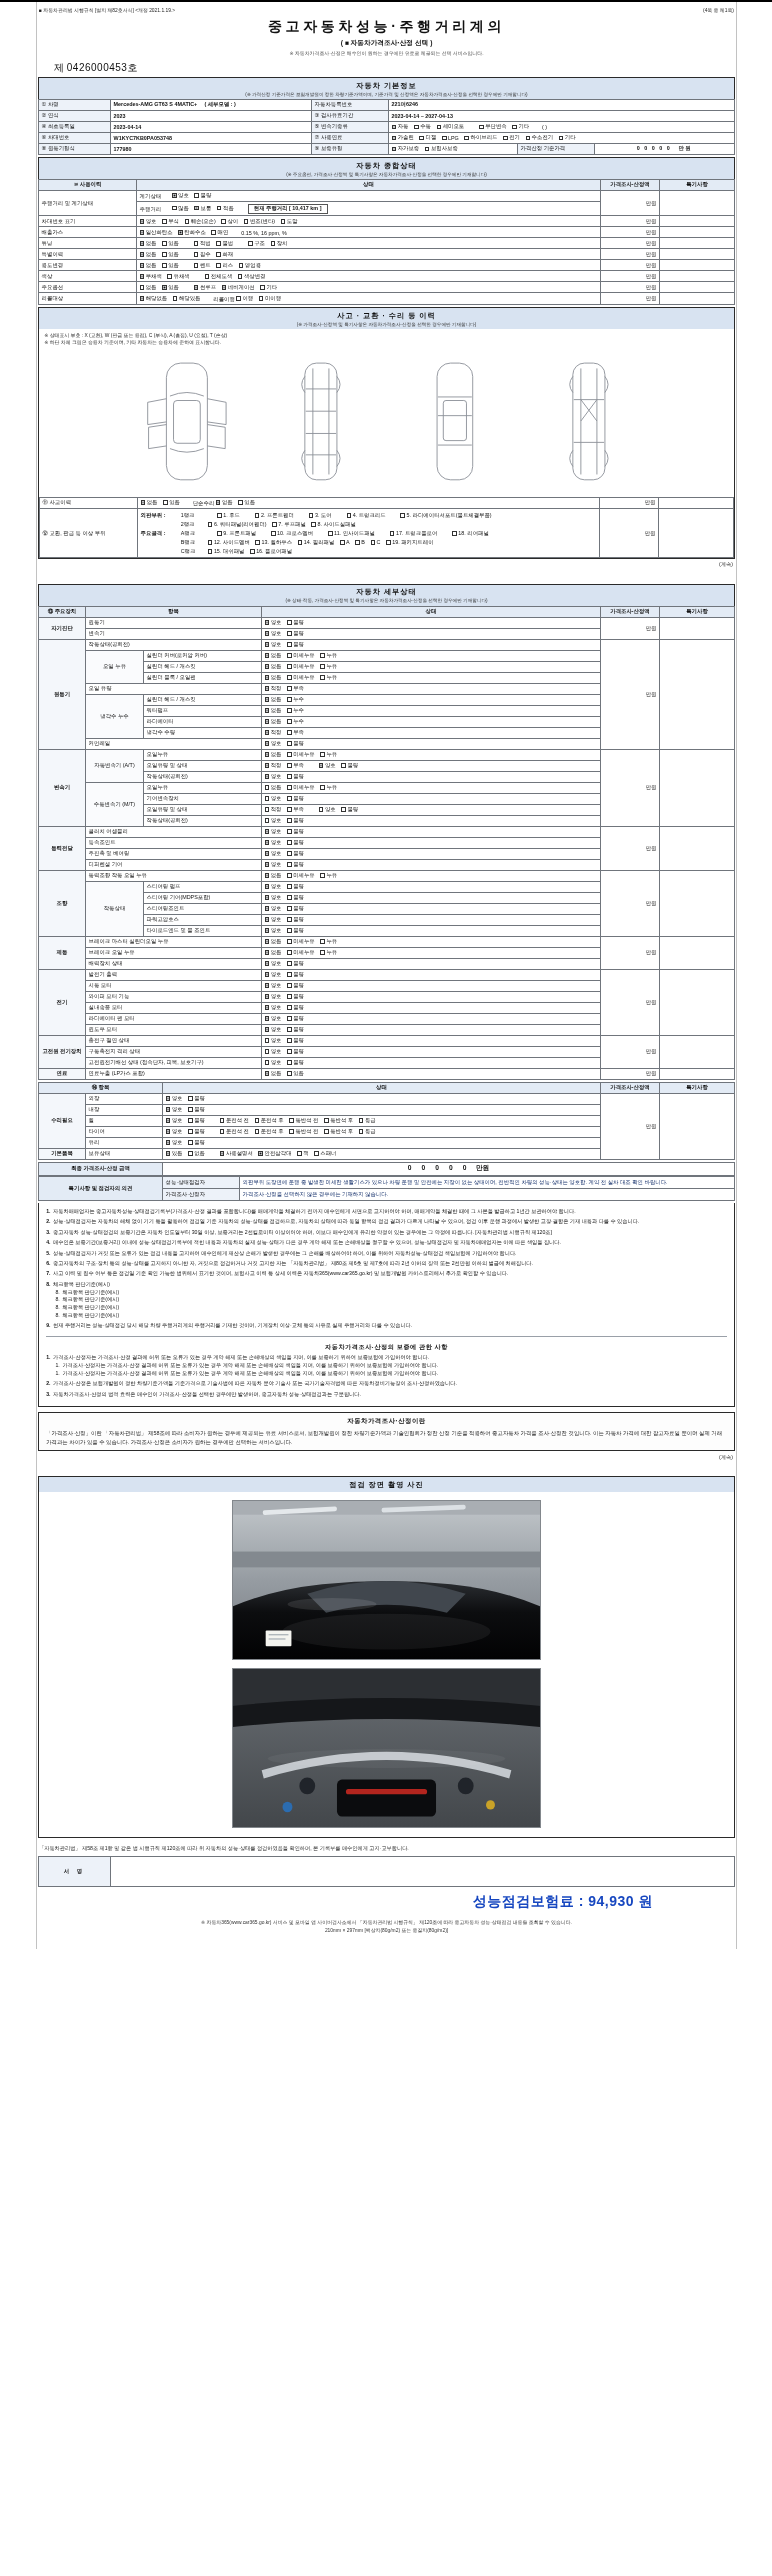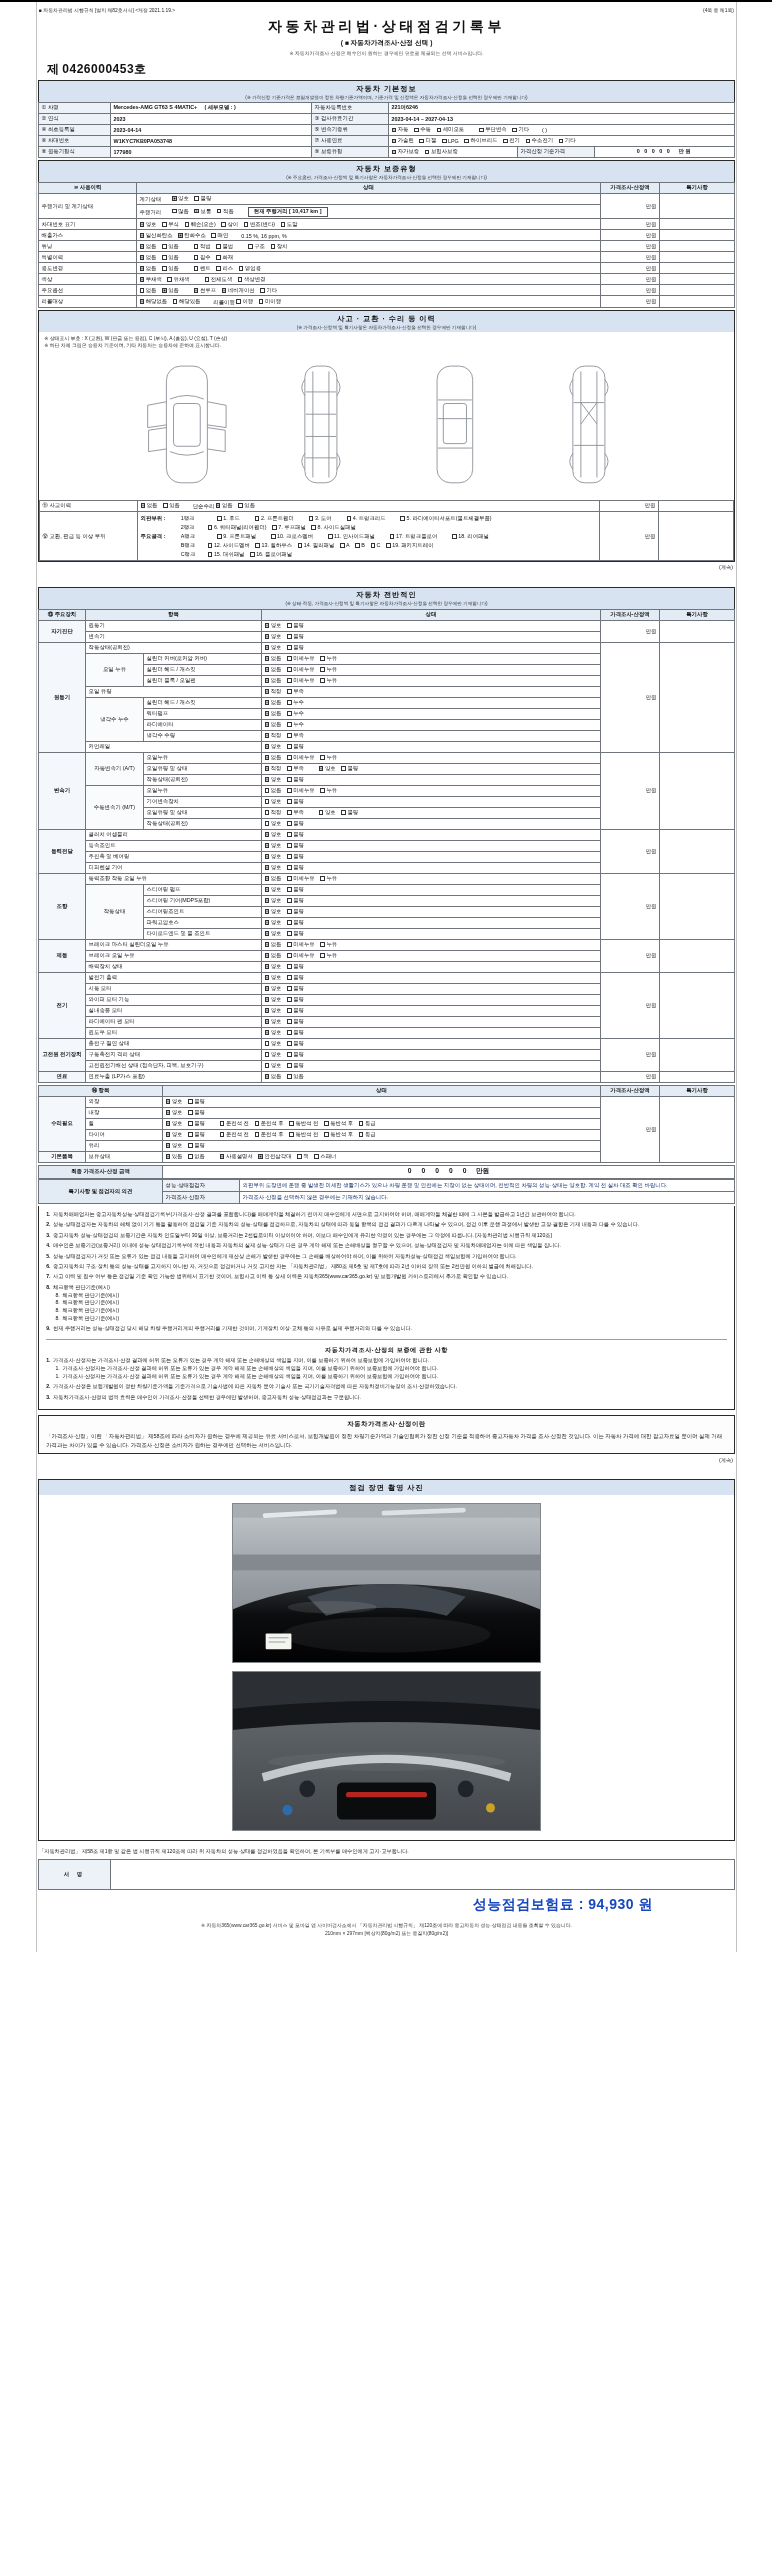--- a/index.html
+++ b/index.html
@@ -4,21 +4,21 @@
 <style>
   *{margin:0;padding:0;box-sizing:border-box}
   body{width:773px;background:#fff;color:#111;font-family:"Liberation Sans","DejaVu Sans",sans-serif;font-size:5.7px}
   .topbar{height:2.1px;background:#000;width:100%}
   .sheet{width:701px;margin:0 auto;padding:4.1px 1px 13.4px;border-left:0.5px solid #c2c2c2;border-right:0.5px solid #c2c2c2}
   
   .ref-row{display:flex;justify-content:space-between;font-size:4.9px;color:#222;padding:1px 1px 0}
   .doc-title{text-align:center;font-size:14px;font-weight:bold;letter-spacing:3.6px;margin-top:5.2px}
   .doc-sub{text-align:center;font-size:6.7px;font-weight:bold;margin-top:3.1px}
   .doc-note{text-align:center;font-size:4.9px;color:#444;margin-top:1.5px}
-  .doc-no{font-size:12px;font-weight:bold;margin:5.2px 0 2.1px;padding-left:9px}
+  .doc-no{font-size:10px;font-weight:normal;margin:5.2px 0 2.1px;padding-left:16px}
   .doc-no .num{letter-spacing:0.5px}
   
   .sec{margin-top:2px}
   .band{background:#d8e3f1;border:1px solid #2a2a2a;border-bottom:none;text-align:center;padding:2.6px 2.1px 2.1px;font-weight:bold;font-size:7.2px;letter-spacing:1px}
   .band .bnote{display:block;font-weight:normal;letter-spacing:0;font-size:4.6px;color:#333;margin-top:1px}
   
   table.tb{width:100%;border-collapse:collapse;table-layout:fixed;border:1px solid #2a2a2a}
   .tb td{border:0.5px solid #70757c;padding:1.5px 2.6px;font-size:5.4px;vertical-align:middle;word-break:break-all}
   td[data-type="h"]{background:#e3ebf5;text-align:center;font-weight:bold}
   td[data-type="lab"]{background:#edf2f9;text-align:left}
@@ -85,21 +85,21 @@
 </head>
 <body>
 
 <div class="topbar"></div>
 <div class="sheet">
 
   <div class="ref-row">
     <span>■ 자동차관리법 시행규칙 [별지 제82호서식] &lt;개정 2021.1.19.&gt;</span>
     <span>(4쪽 중 제1쪽)</span>
   </div>
-  <h1 class="doc-title">자동차관리법·상태점검기록부</h1>
+  <h1 class="doc-title">중고자동차성능·주행거리계의</h1>
   <div class="doc-sub">( ■ 자동차가격조사·산정 선택 )</div>
   <div class="doc-note">※ 자동차가격조사·산정은 매수인이 원하는 경우에만 유료로 제공되는 선택 서비스입니다.</div>
   <div class="doc-no">
     <span>제</span>
     <span class="num">0426000453</span><span>호</span>
   </div>
 
   <div class="sec">
     <div class="band"><span>자동차 기본정보</span><span class="bnote">(※ 가격산정 기준가격은 보험개발원이 정한 차량기준가액이며, 기준가격 및 산정액은 자동차가격조사·산정을 선택한 경우에만 기재합니다)</span></div>
     <table class="tb">
@@ -233,21 +233,21 @@
 
   <td data-type="lab"><span class="ct">가격산정 기준가격</span></td>
 
   <td data-type="amt"><span class="ct">0 0 0 0 0</span><span class="ct2">만원</span></td>
 </tr>
 </tbody>
     </table>
   </div>
 
   <div class="sec">
-    <div class="band"><span>자동차 보증유형</span><span class="bnote">(※ 주요옵션, 가격조사·산정액 및 특기사항은 자동차가격조사·산정을 선택한 경우에만 기재합니다)</span></div>
+    <div class="band"><span>자동차 종합상태</span><span class="bnote">(※ 주요옵션, 가격조사·산정액 및 특기사항은 자동차가격조사·산정을 선택한 경우에만 기재합니다)</span></div>
     <table class="tb">
       <colgroup>
           <col style="width:98px">
           <col>
           <col style="width:59px">
           <col style="width:75px">
         </colgroup>
       <tbody>
   <tr>
   <td data-type="h"><span class="ct">⑩ 사용이력</span></td>
@@ -817,21 +817,21 @@
 </tr>
 </tbody>
       </table>
     </div>
     <div class="cont">(계속)</div>
   </div>
 
   <div class="pagegap"></div>
 
   <div class="sec">
-    <div class="band"><span>자동차 전반적인</span><span class="bnote">(※ 상태·작동, 가격조사·산정액 및 특기사항은 자동차가격조사·산정을 선택한 경우에만 기재합니다)</span></div>
+    <div class="band"><span>자동차 세부상태</span><span class="bnote">(※ 상태·작동, 가격조사·산정액 및 특기사항은 자동차가격조사·산정을 선택한 경우에만 기재합니다)</span></div>
     <table class="tb">
       <colgroup>
           <col style="width:47px">
           <col style="width:58px">
           <col style="width:118px">
           <col>
           <col style="width:59px">
           <col style="width:75px">
         </colgroup>
       <tbody>

